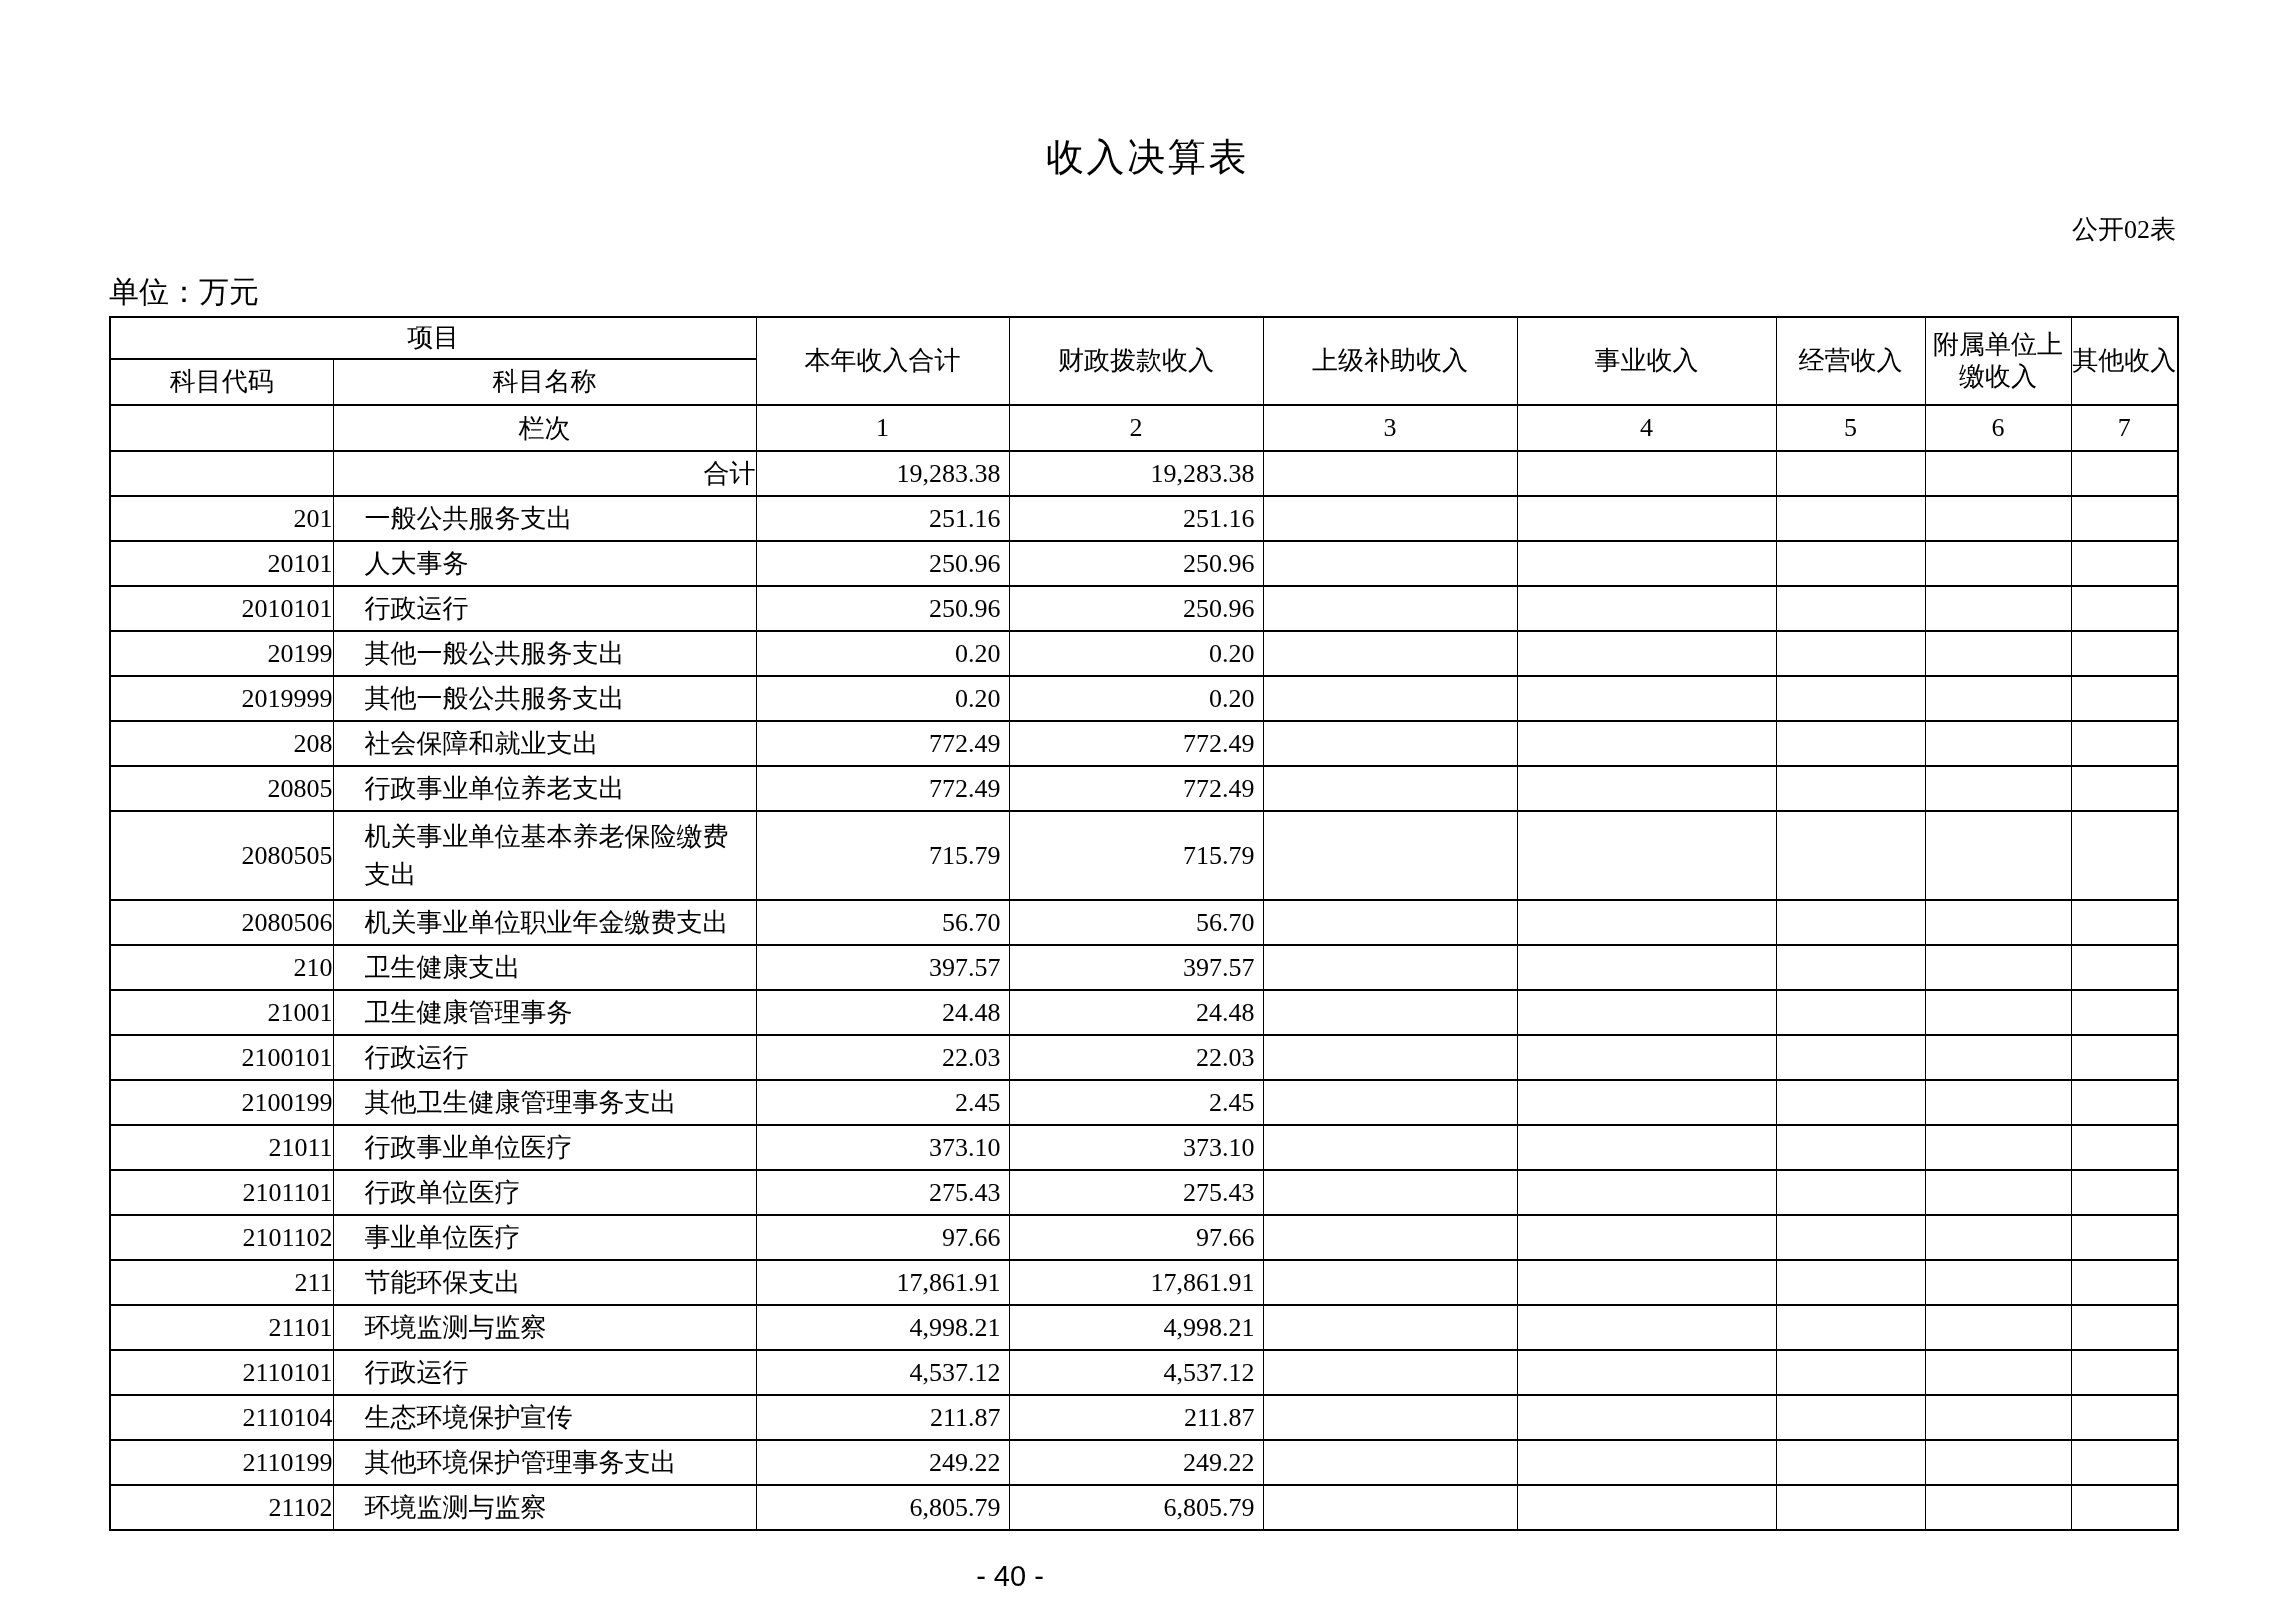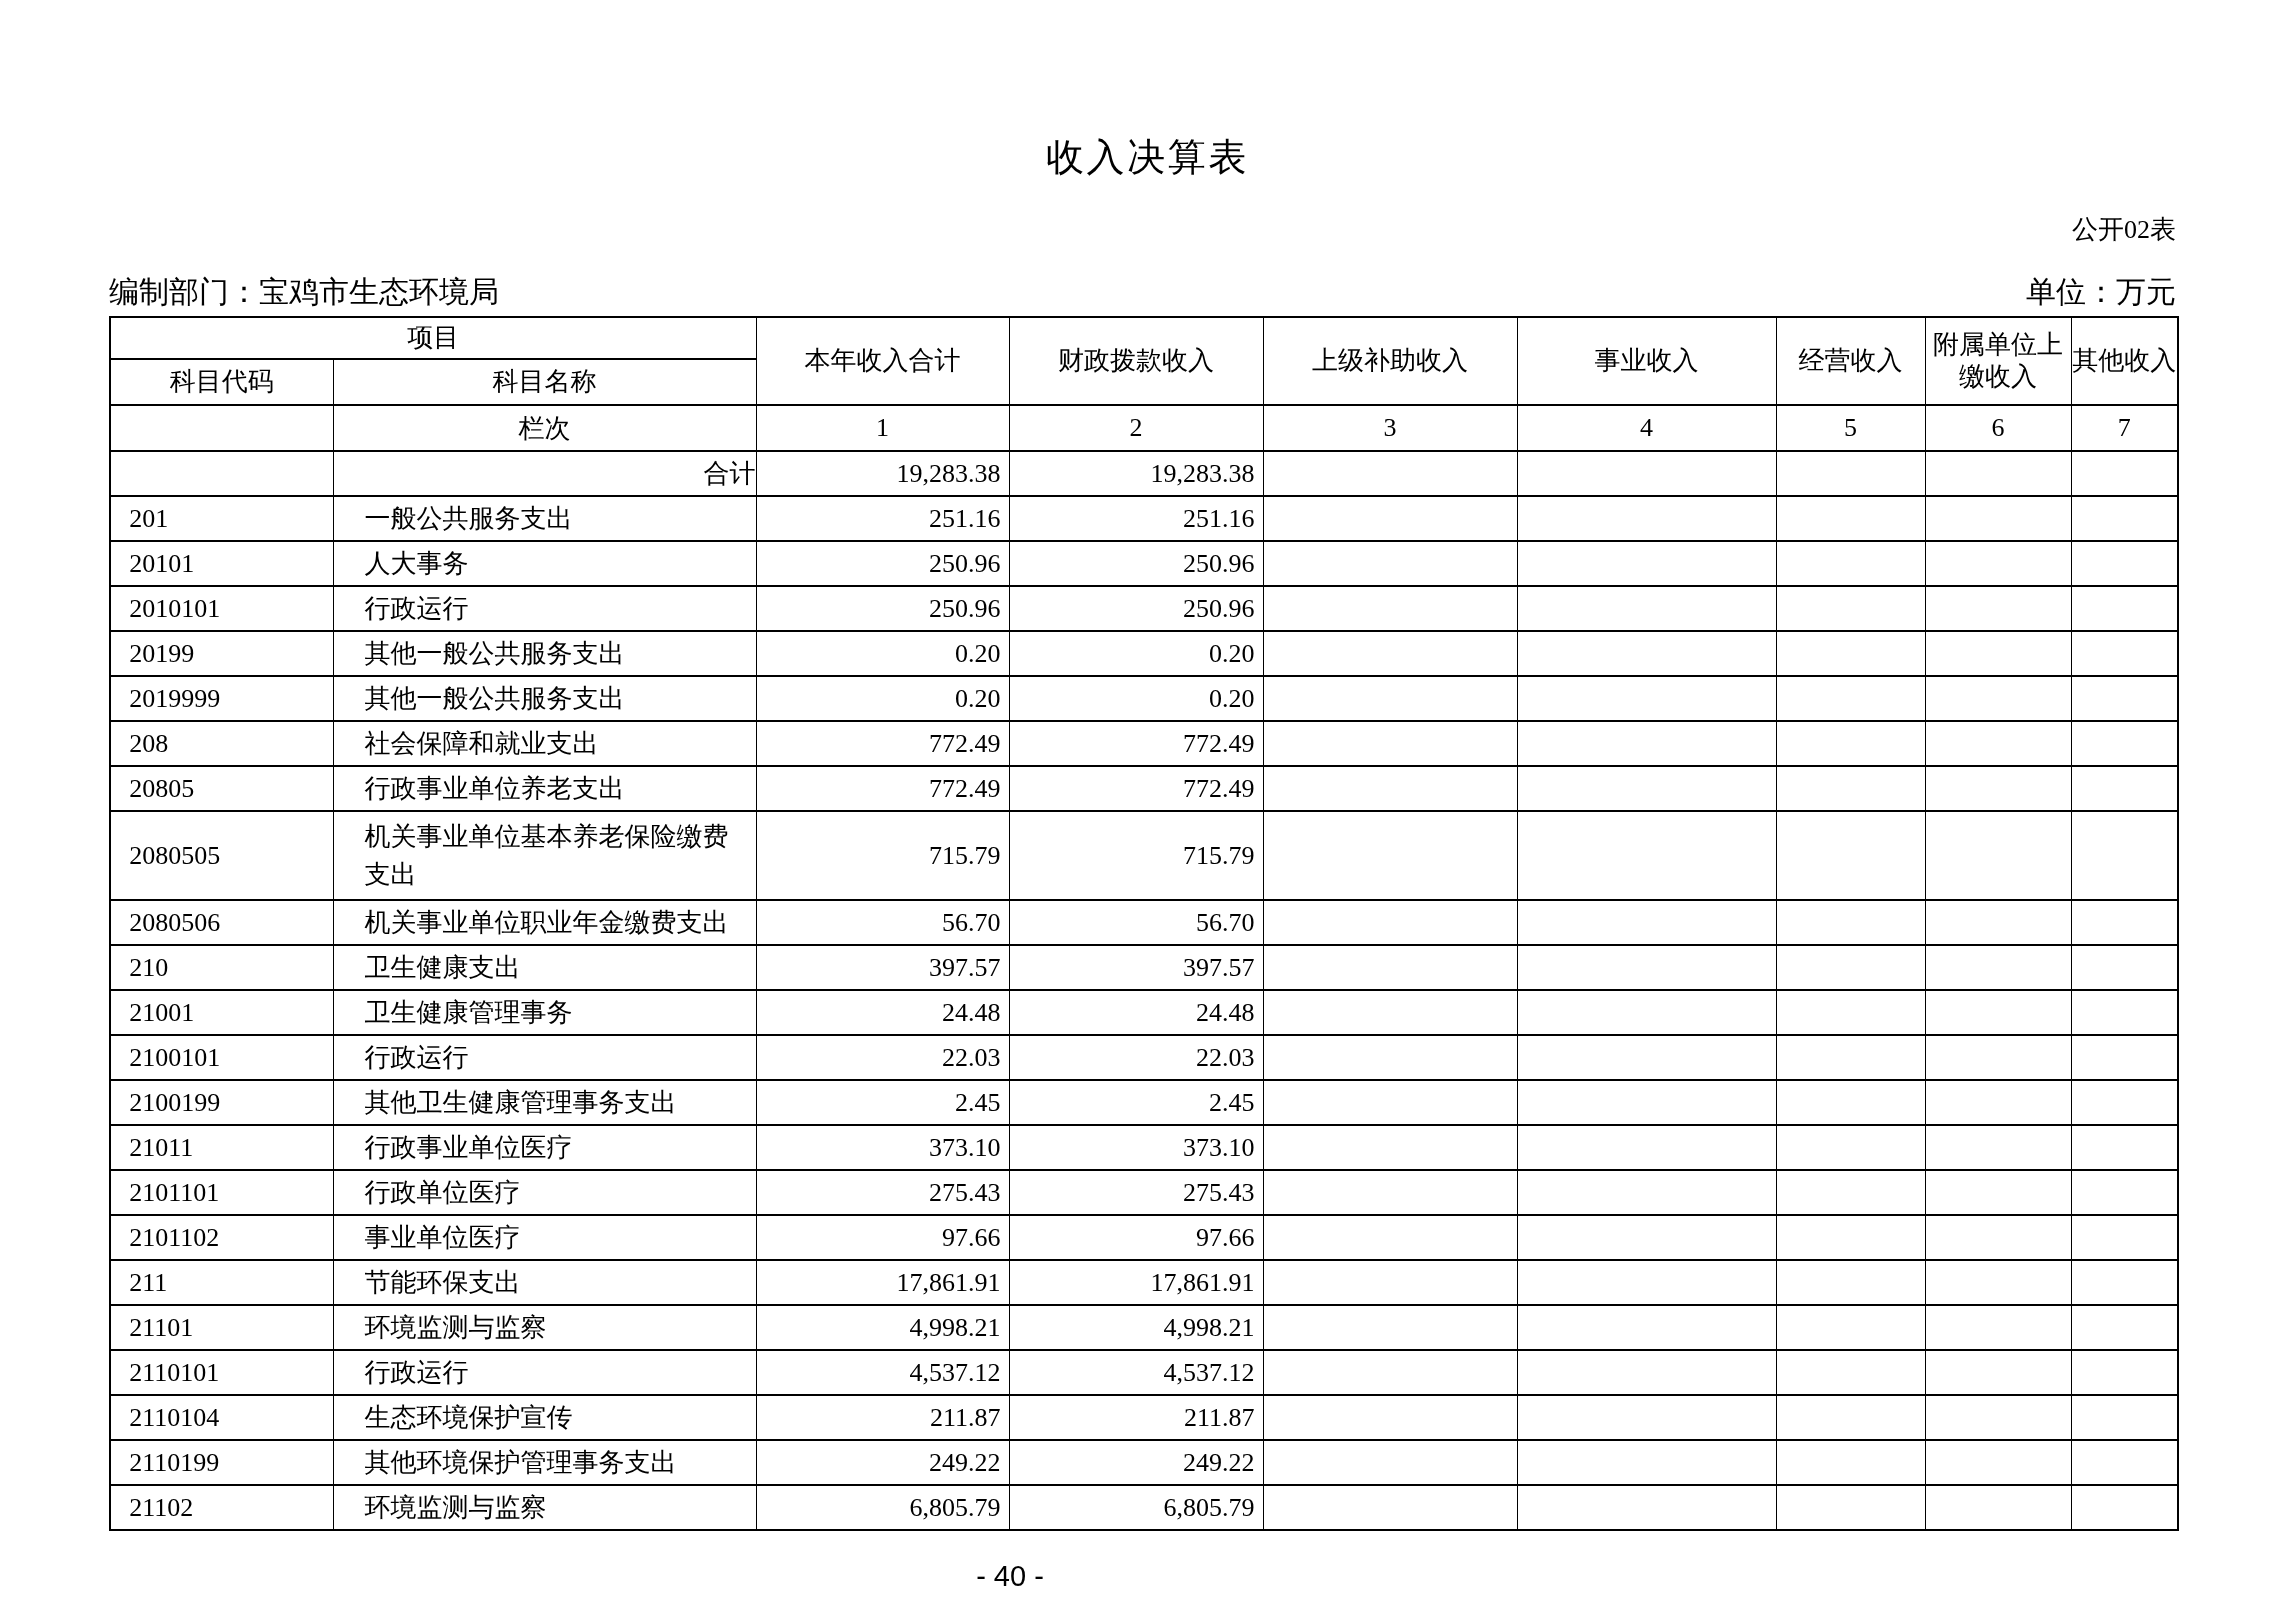--- a/index.html
+++ b/index.html
@@ -67,21 +67,21 @@
     word-break: break-all;
   }
   tr.h-row-1 { height: 42px; }
   tr.h-row-2 { height: 46px; }
   tr.lane-row { height: 46px; margin-top: 44px; }
   tr.data-row { height: 45px; }
   tr.data-row.tall { height: 89px; }
   .income-table th { text-align: center; line-height: 1.25; }
   .income-table td.lane-cell { text-align: center; }
   .income-table td.code {
-    text-align: left;
+    text-align: right;
     padding-left: 18.3px;
   }
   .income-table td.name {
     text-align: left;
     padding-left: 31px;
     padding-right: 19.6px;
     line-height: 1.45;
   }
   .income-table td.name.center {
     text-align: right;
@@ -103,21 +103,20 @@
   }
 </style>
 </head>
 <body>
 
 <div class="page-title">收入决算表</div>
 
 <div class="table-code">公开02表</div>
 
 <div class="meta-row">
-  <span>编制部门：宝鸡市生态环境局</span>
   <span>单位：万元</span>
 </div>
 
 <table class="income-table">
   <colgroup>
     <col style="width:223px">
     <col style="width:423px">
     <col style="width:253px">
     <col style="width:254px">
     <col style="width:254px">

